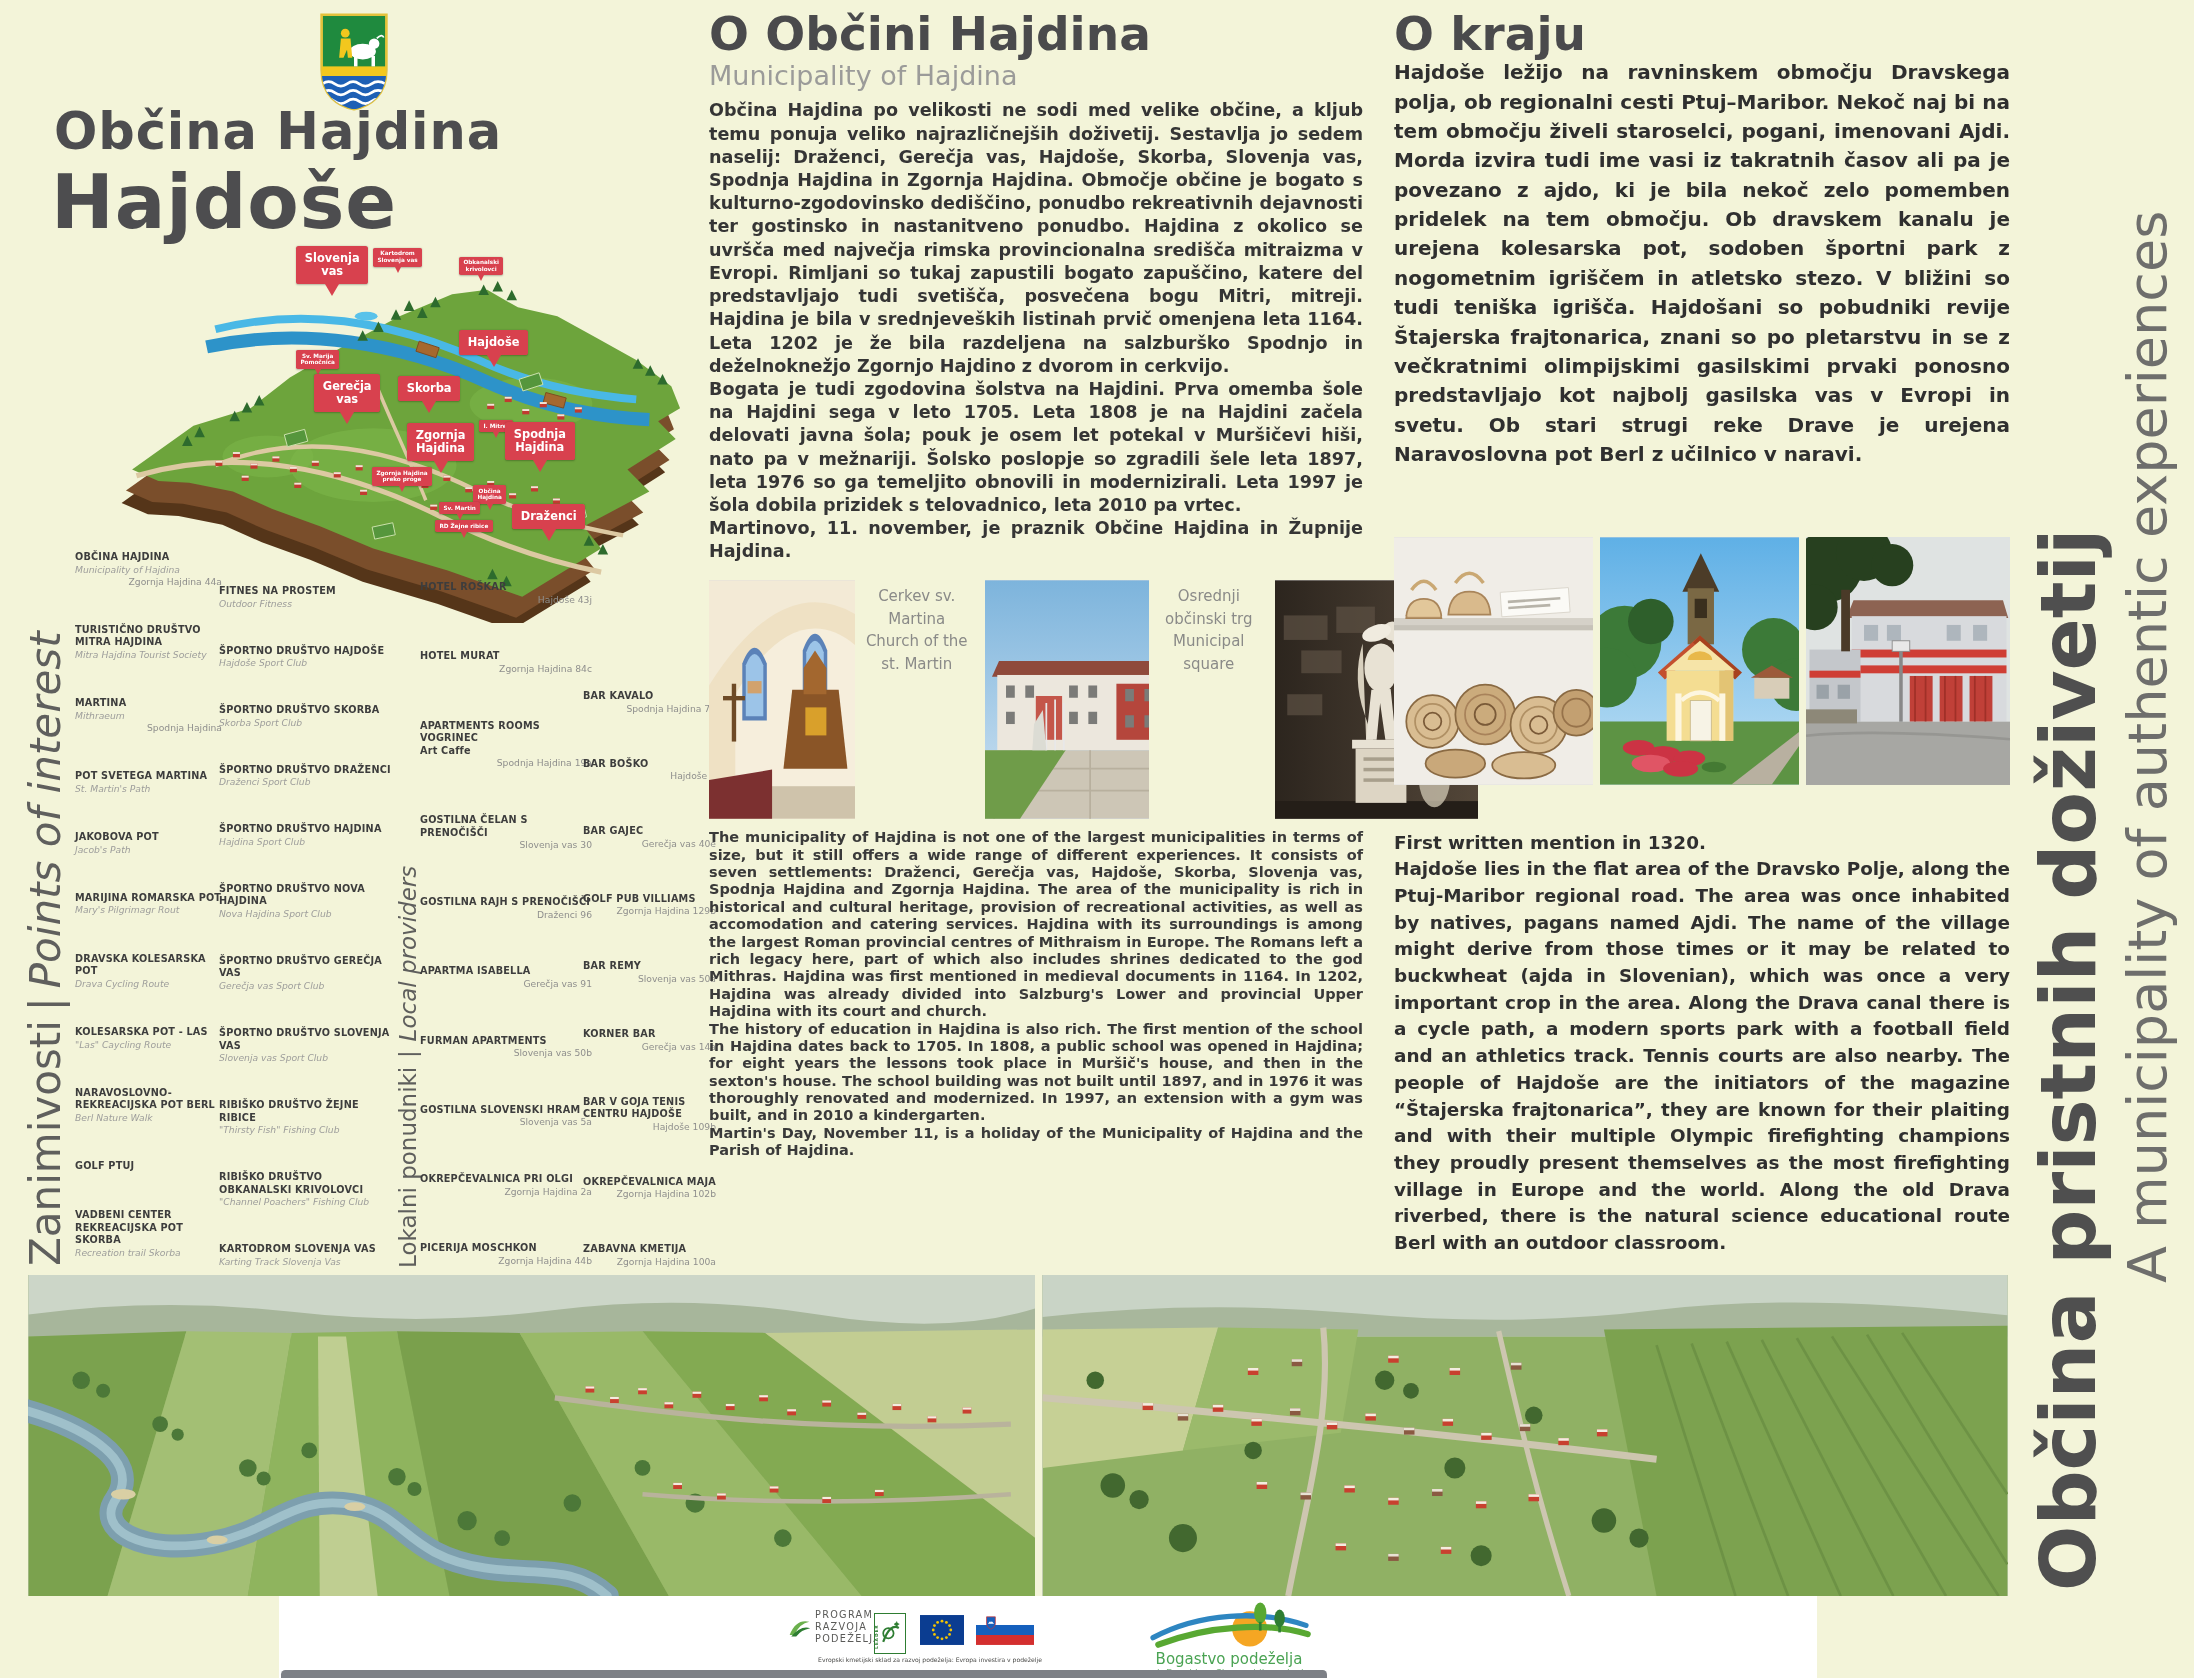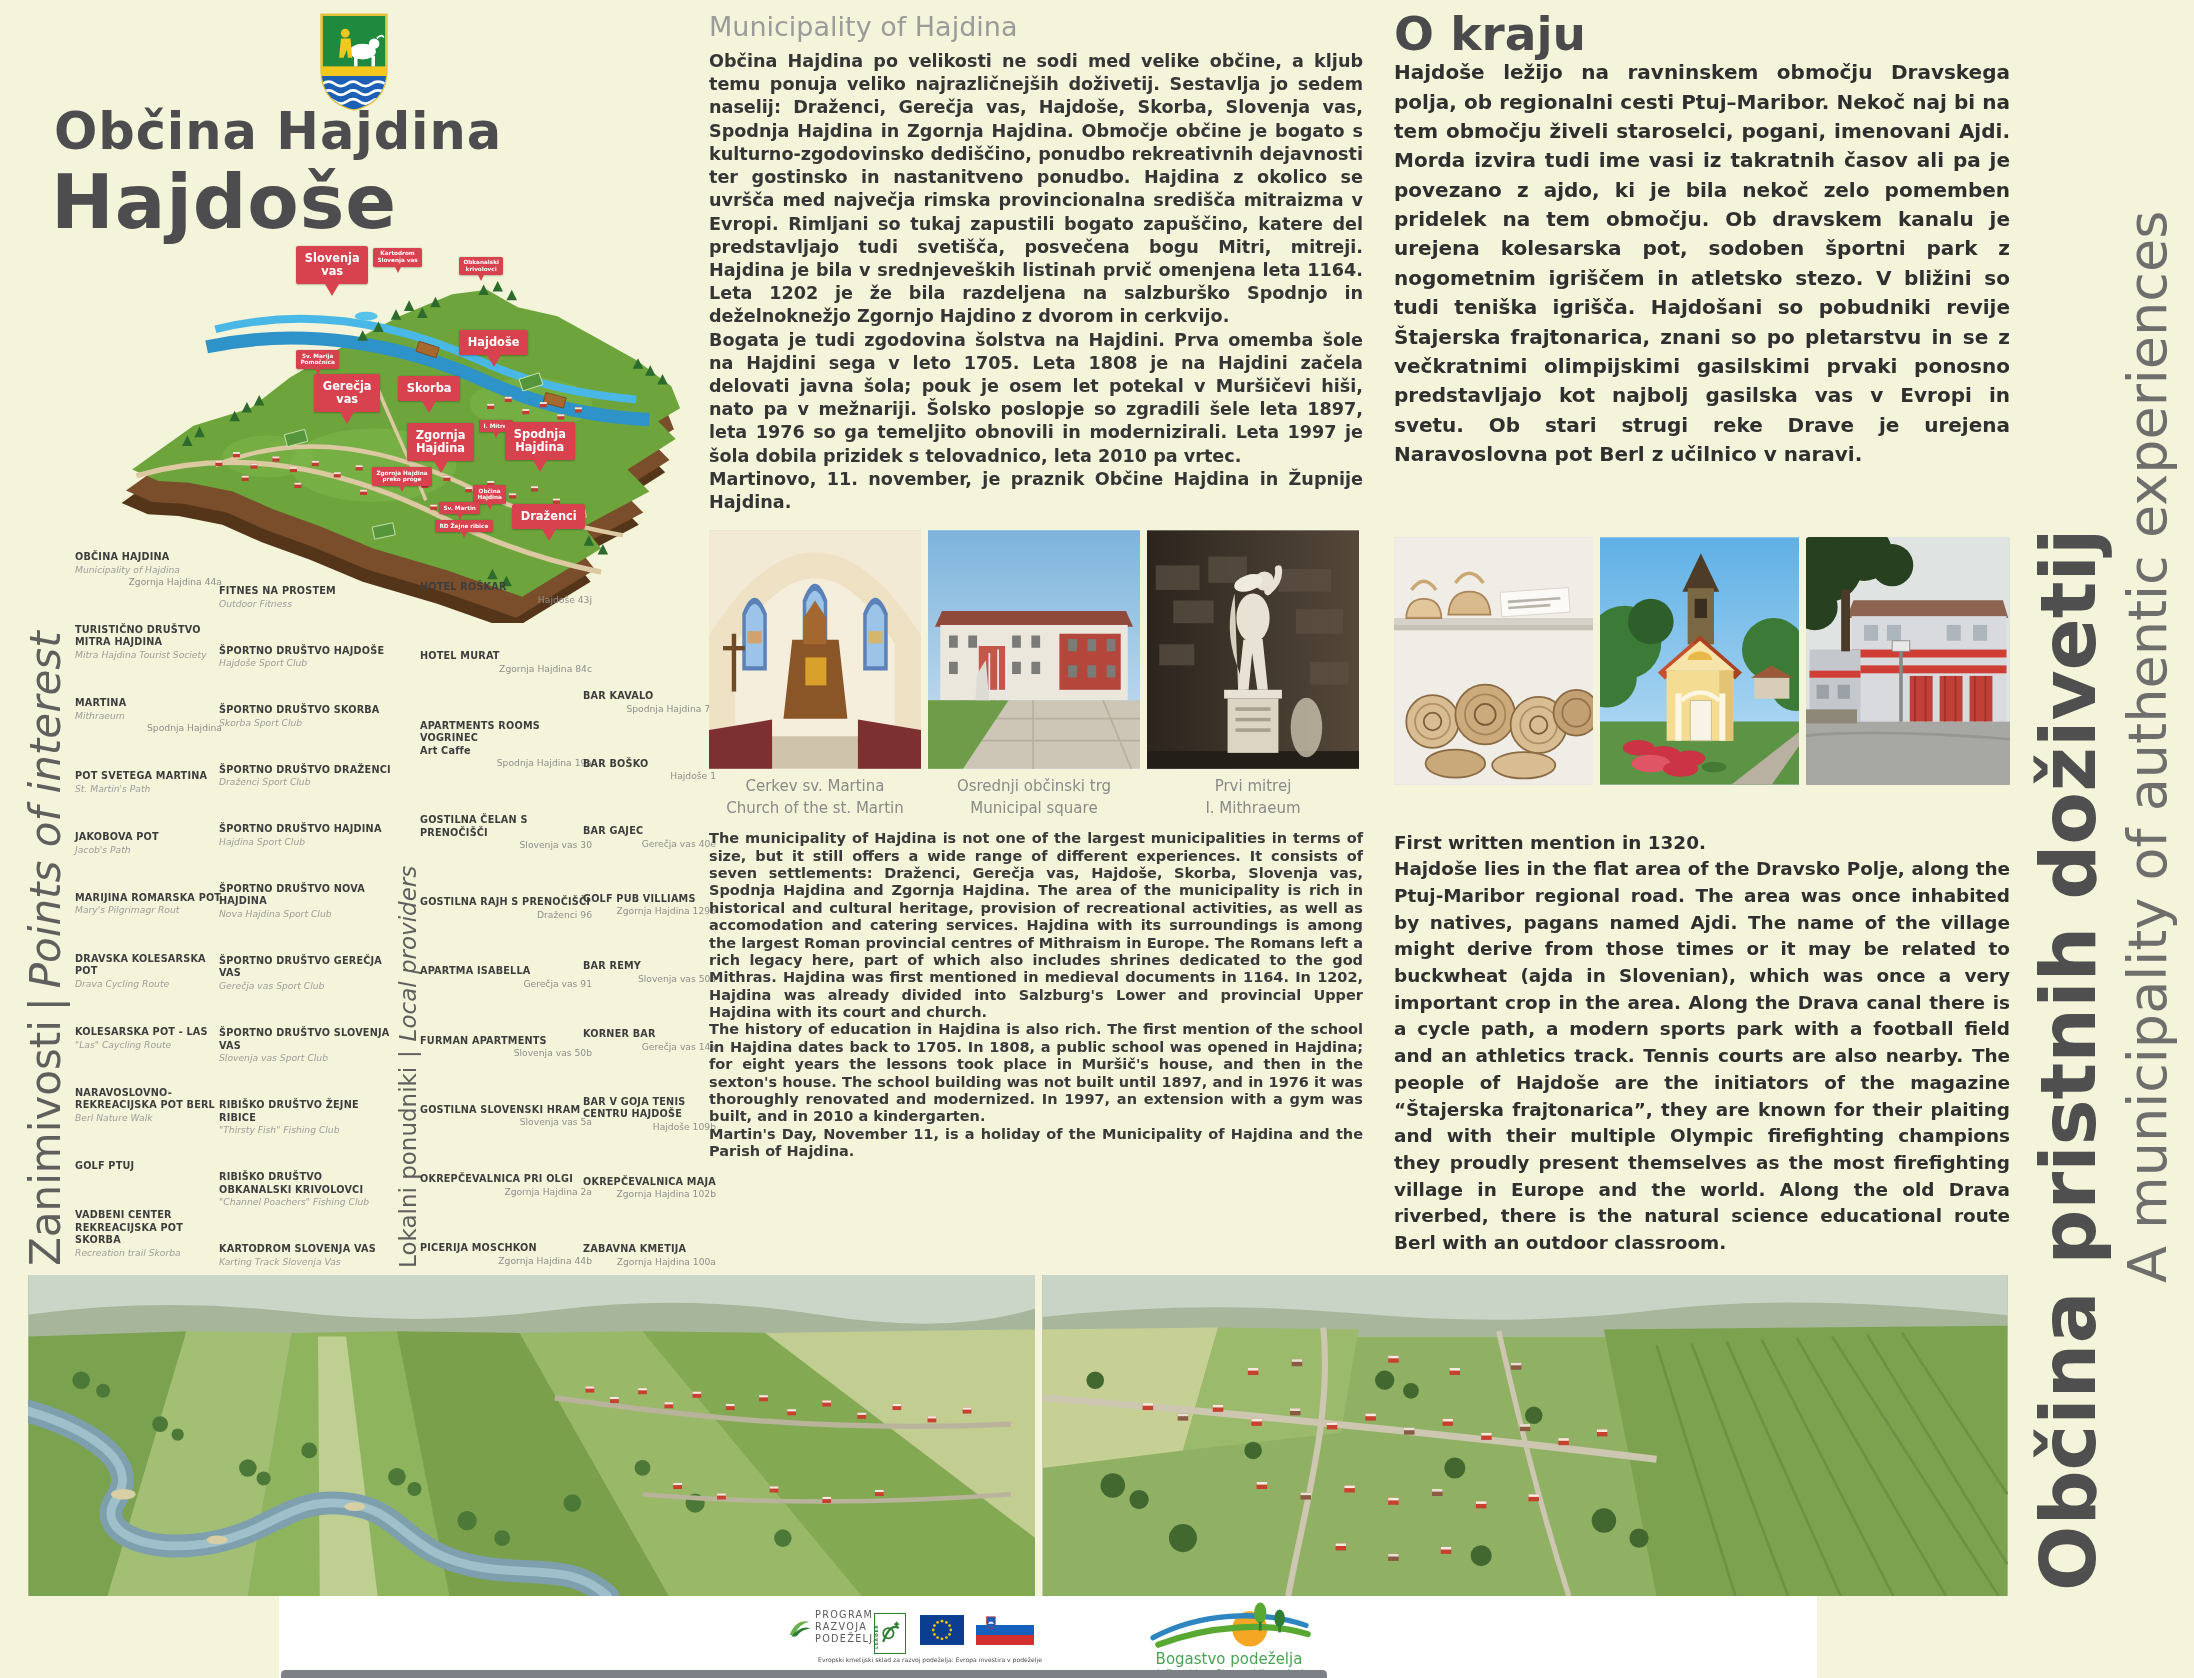--- a/index.html
+++ b/index.html
@@ -48,21 +48,21 @@
   .h2{font-size:27px;font-weight:400;color:#9b9b99;line-height:1.2;margin:1.8px 0 7px 0;}
   .body-sl-c{font-size:17.6px;font-weight:700;color:#353535;line-height:1.32;text-align:justify;margin:0;}
   .body-en-c{font-size:14.5px;font-weight:700;color:#3a3a3a;line-height:1.2;text-align:justify;margin:0;}
   .lead-r{font-size:18.4px;font-weight:700;color:#2f2f2f;margin:5.3px 0 1.8px 0;line-height:1.3;}
   .body-sl-r{font-size:20px;font-weight:700;color:#2f2f2f;line-height:1.47;text-align:justify;margin:0;}
   .body-en-r{font-size:18.4px;font-weight:700;color:#2f2f2f;line-height:1.45;text-align:justify;margin:0;}
 
   .photo-row{display:flex;gap:7px;}
   #col-center .photo-row{margin-top:16px;}
   #col-right .photo-row{margin-top:67px;margin-bottom:0;}
-  .figure{display:flex;flex-direction:column;justify-content:center;}
+  .figure{display:flex;flex-direction:row;justify-content:center;}
   .photo{overflow:hidden;background:#ddd;}
   .photo svg{display:block;}
   .cap{font-size:15px;color:#8a8a88;text-align:center;line-height:1.5;margin-top:5.3px;}
 
   
   .vbanner{white-space:nowrap;transform:rotate(-90deg);transform-origin:left top;}
   #vb-sl{left:2024px;top:1591px;font-size:77px;font-weight:700;color:#4f4f4f;}
   #vb-en{left:2116px;top:1283px;font-size:54px;font-weight:400;color:#6e6e6c;}
 
   
@@ -405,20 +405,21 @@
         <div class="li-name">OKREPČEVALNICA MAJA</div>
         <div class="li-addr">Zgornja Hajdina 102b</div>
       </div>
       <div class="list-item">
         <div class="li-name">ZABAVNA KMETIJA</div>
         <div class="li-addr">Zgornja Hajdina 100a</div>
       </div>
     </div>
 
   <div class="col" id="col-center">
+    <h1 class="h1">O Občini Hajdina</h1>
     <div class="h2">Municipality of Hajdina</div>
     <p class="body-sl-c">Občina Hajdina po velikosti ne sodi med velike občine, a kljub temu ponuja veliko najrazličnejših doživetij. Sestavlja jo sedem naselij: Draženci, Gerečja vas, Hajdoše, Skorba, Slovenja vas, Spodnja Hajdina in Zgornja Hajdina. Območje občine je bogato s kulturno-zgodovinsko dediščino, ponudbo rekreativnih dejavnosti ter gostinsko in nastanitveno ponudbo. Hajdina z okolico se uvršča med največja rimska provincionalna središča mitraizma v Evropi. Rimljani so tukaj zapustili bogato zapuščino, katere del predstavljajo tudi svetišča, posvečena bogu Mitri, mitreji. Hajdina je bila v srednjeveških listinah prvič omenjena leta 1164. Leta 1202 je že bila razdeljena na salzburško Spodnjo in deželnoknežjo Zgornjo Hajdino z dvorom in cerkvijo.</p>
     <p class="body-sl-c">Bogata je tudi zgodovina šolstva na Hajdini. Prva omemba šole na Hajdini sega v leto 1705. Leta 1808 je na Hajdini začela delovati javna šola; pouk je osem let potekal v Muršičevi hiši, nato pa v mežnariji. Šolsko poslopje so zgradili šele leta 1897, leta 1976 so ga temeljito obnovili in modernizirali. Leta 1997 je šola dobila prizidek s telovadnico, leta 2010 pa vrtec.</p>
     <p class="body-sl-c">Martinovo, 11. november, je praznik Občine Hajdina in Župnije Hajdina.</p>
 
     <div class="photo-row">
       <div class="figure">
         <div class="photo" style="width:212px;height:239px;">
           <svg width="212" height="239" viewBox="0 0 242 272">
             <rect width="242" height="272" fill="#f3ead6"></rect>

